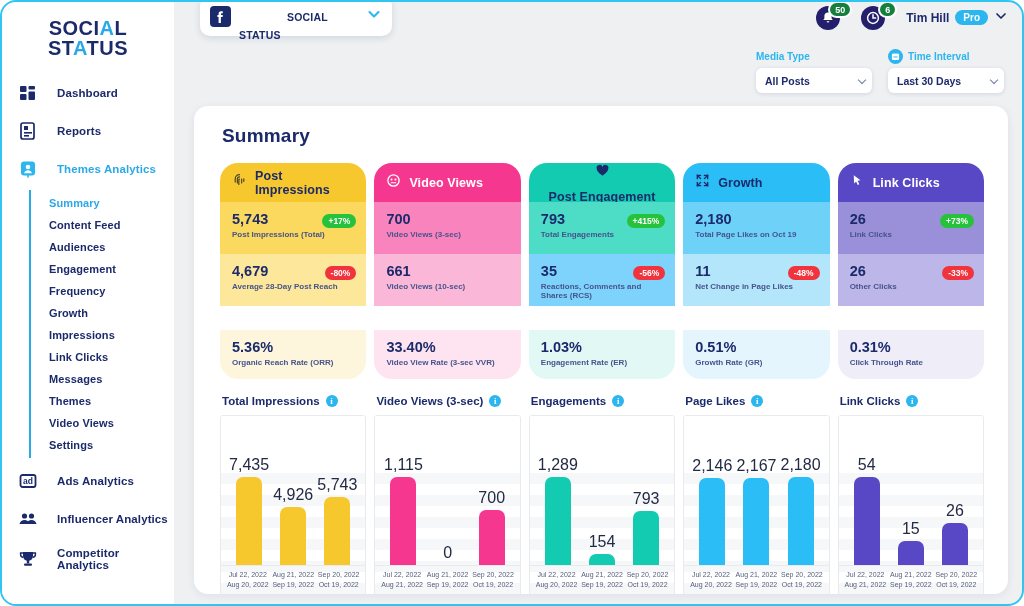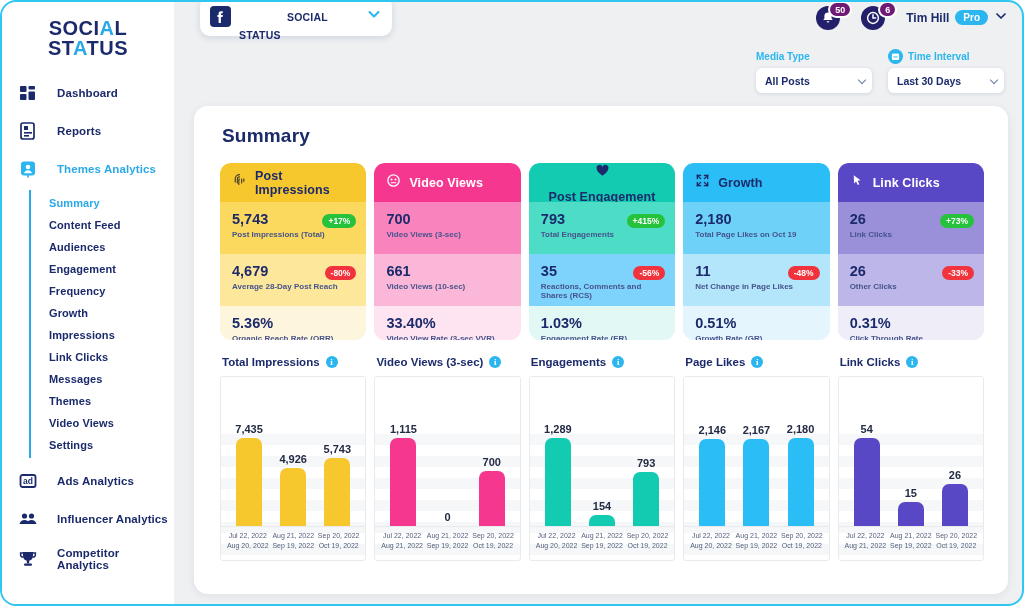--- a/index.html
+++ b/index.html
@@ -72,21 +72,21 @@
     position: absolute; right: 14px; top: 2px;
     display: flex; align-items: center; gap: 18px; z-index: 11;
   }
   .notif { position: relative; width: 27px; height: 27px; }
   .notif .dotbg {
     position:absolute; left:0; top:2px; width: 24px; height: 24px;
     border-radius: 50%; background: #231f6b;
   }
   .notif .badge {
     position: absolute; right: -9px; top: -3px;
-    background: #701a75; color: #fff;
+    background: #15803d; color: #fff;
     font-size: 9px; font-weight: 700;
     border-radius: 9px; padding: 1.5px 5px;
     border: 2px solid #fff;
   }
   .notif svg { position: absolute; left: 5px; top: 7px; }
   .user { display: flex; align-items: center; gap: 6px; cursor: pointer; }
   .user-name { font-size: 12px; font-weight: 700; color: #1b2a6b; }
   .pro {
     background: #2bb6ef; color: #fff; font-size: 10px; font-weight: 700;
     border-radius: 10px; padding: 2px 8px;
@@ -134,30 +134,30 @@
   .panel-title {
     font-size: 19px; font-weight: 700; color: #1b2a6b;
     padding: 19px 0 0 28px; letter-spacing: .2px;
   }
 
   
   .cards {
     display: flex; gap: 8px;
     padding: 16px 24px 0 26px;
   }
-  .card { flex: 1; border-radius: 11px; overflow: hidden; }
+  .card { flex: 1; border-radius: 18px; overflow: hidden; }
   .card-head {
     height: 39px; display: flex; align-items: center; gap: 8px;
     padding: 0 12px; border-radius: 9px 9px 0 0;
   }
   .card-head .ttl { font-size: 12.5px; font-weight: 700; letter-spacing: .1px; }
   .card-row {
     position: relative; height: 52px; padding: 9px 12px 0 12px;
   }
-  .card-row.r3 { height: 34px; }
+  .card-row.r3 { height: 49px; margin-top: 24px; }
   .row-val { font-size: 14.5px; font-weight: 700; color: #1b2a6b; line-height: 17px; }
   .row-lbl { font-size: 8px; font-weight: 700; color: #46538c; margin-top: 2px; }
   .chip {
     position: absolute; right: 10px; top: 12px;
     font-size: 8.5px; font-weight: 700; color: #fff;
     border-radius: 9px; padding: 2px 6px;
   }
   .chip.up { background: #27c23c; }
   .chip.down { background: #f0333c; }
 
@@ -201,21 +201,21 @@
   .bars {
     position: absolute; left: 0; right: 0; bottom: 34px;
     height: 110px;
     display: flex; align-items: flex-end; justify-content: space-around;
     padding: 0 6px;
   }
   .bcol {
     width: 30%; display: flex; flex-direction: column;
     align-items: center; justify-content: flex-end; height: 100%;
   }
-  .bval { font-size: 11px; font-weight: 700; color: #222a44; margin-bottom: 3px; }
+  .bval { font-size: 16px; font-weight: 400; color: #222a44; margin-bottom: 3px; }
   .bar { width: 26px; border-radius: 7px 7px 0 0; }
   .xaxis {
     position: absolute; left: 0; right: 0; bottom: 0; height: 34px;
     border-top: 1px solid #e8eaee;
     display: flex; justify-content: space-around;
     padding: 4px 4px 0 4px;
   }
   .xcol { width: 33%; text-align: center; }
   .xcol div { font-size: 7px; color: #55607d; line-height: 10px; }
 </style>

